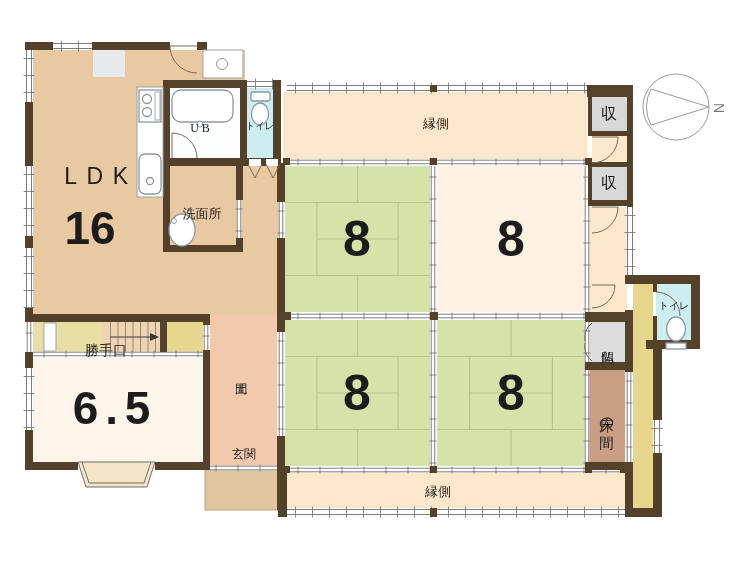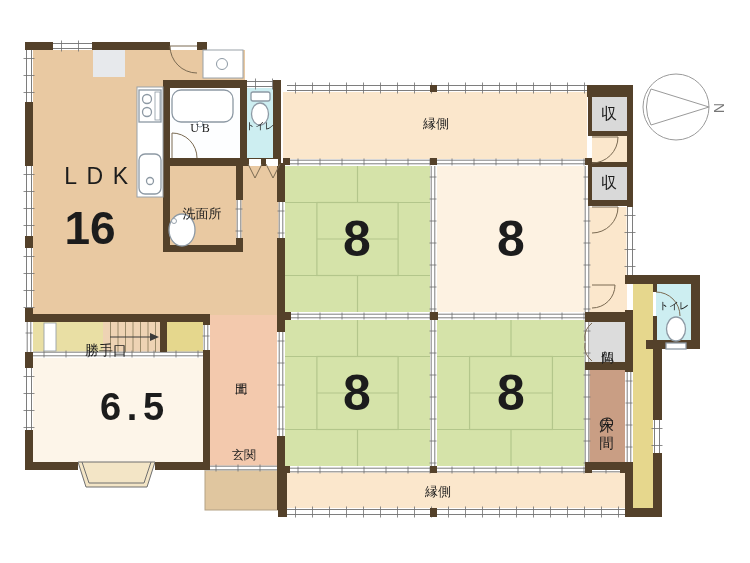--- a/index.html
+++ b/index.html
@@ -426,21 +426,21 @@
   <div class="lbl" style="left:260px;top:126px;font-size:9.5px;">トイレ</div>
   <div class="lbl" style="left:202px;top:214px;font-size:13px;">洗面所</div>
   <div class="lbl" style="left:436px;top:124px;font-size:13px;">縁側</div>
   <div class="lbl" style="left:609px;top:114px;font-size:16px;">収</div>
   <div class="lbl" style="left:609px;top:183px;font-size:16px;">収</div>
   <div class="lbl num" style="left:357px;top:239px;font-size:50px;">8</div>
   <div class="lbl num" style="left:511px;top:239px;font-size:50px;">8</div>
   <div class="lbl num" style="left:357px;top:393px;font-size:50px;">8</div>
   <div class="lbl num" style="left:511px;top:393px;font-size:50px;">8</div>
   <div class="lbl" style="left:58px;top:350px;font-size:14px;margin-left:48px;">勝手口</div>
-  <div class="lbl num" style="left:115px;top:408px;font-size:38px;letter-spacing:.15em;margin-left:20px;">6.5</div>
+  <div class="lbl num" style="left:115px;top:408px;font-size:46px;letter-spacing:.15em;">6.5</div>
   <div class="lbl v" style="left:241px;top:374px;font-size:12px;">土間</div>
-  <div class="lbl" style="left:244px;top:455px;font-size:12px;">玄関</div>
+  <div class="lbl" style="left:244px;top:455px;font-size:12px;font-family:Liberation Mono, monospace;">玄関</div>
   <div class="lbl v" style="left:607px;top:342px;font-size:12.5px;">仏間</div>
   <div class="lbl v" style="left:606px;top:416px;font-size:14.5px;">床の間</div>
   <div class="lbl" style="left:674px;top:306px;font-size:10px;">トイレ</div>
   <div class="lbl" style="left:438px;top:492px;font-size:13px;">縁側</div>
   <div class="lbl compass-n" style="left:719px;top:108px;font-size:14px;">N</div>
 </div>
 
 </body></html>

